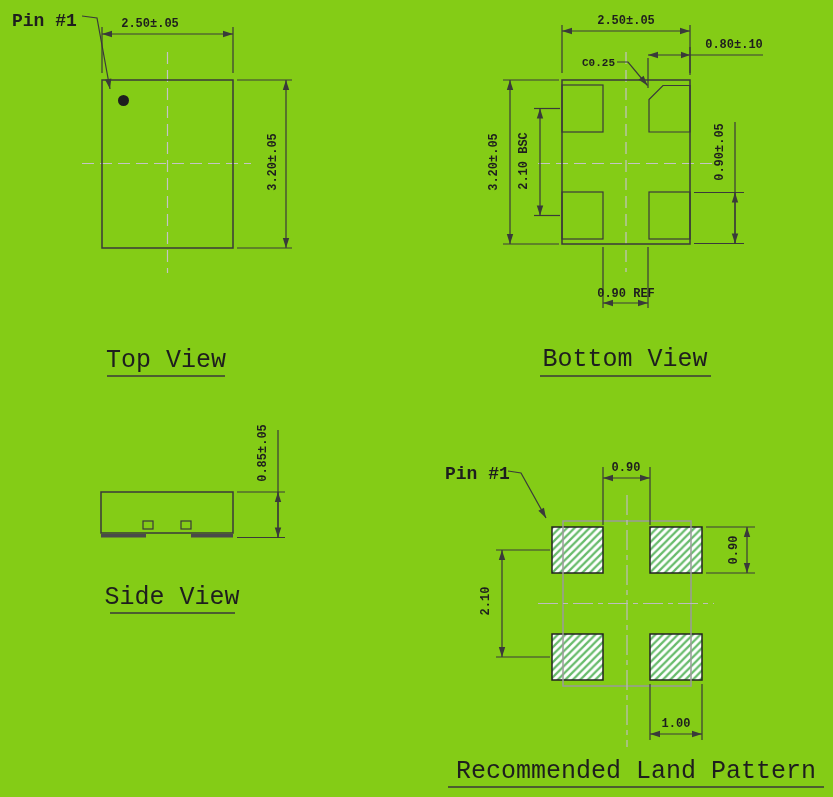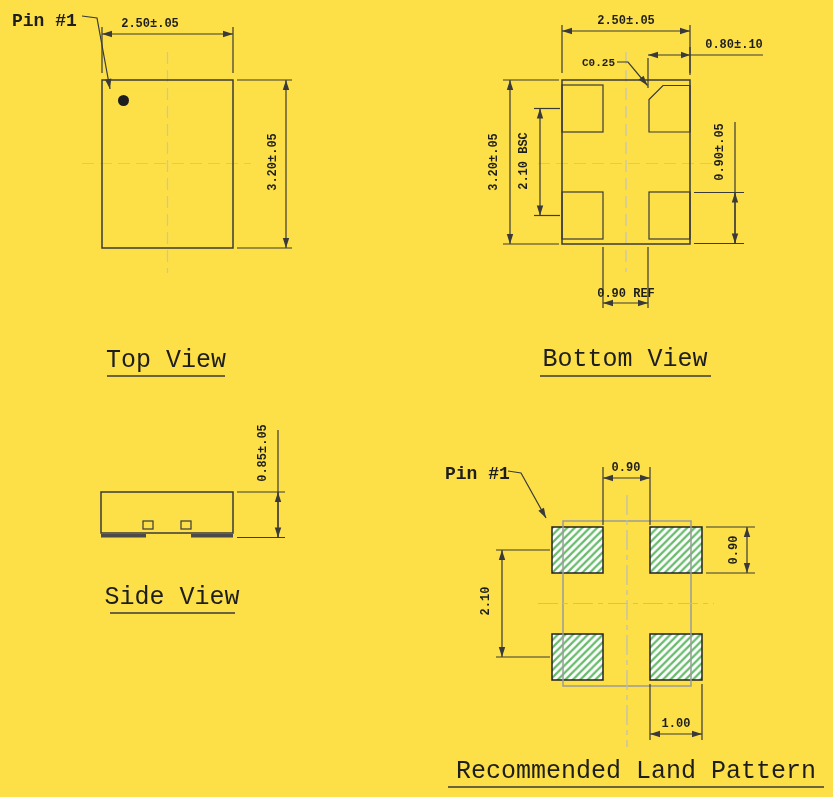--- a/index.html
+++ b/index.html
@@ -1,16 +1,16 @@
 <!DOCTYPE html>
 <html><head>
 <meta charset="utf-8">
 <style>
   html,body{margin:0;padding:0;background:#ffffff;}
-  .stage{position:relative;width:833px;height:797px;background:#fde047;overflow:hidden;
+  .stage{position:relative;width:833px;height:797px;background:#84cc16;overflow:hidden;
          font-family:"Liberation Mono", monospace;}
   svg{position:absolute;left:0;top:0;}
   .ln      {stroke:#3a3a3a;stroke-width:1.5;fill:none;}
   .thin    {stroke:#3a3a3a;stroke-width:1.2;fill:none;}
   .cl      {stroke:#c4c4c4;stroke-width:1.2;fill:none;stroke-dasharray:12 6;}
   .cldot   {stroke:#bdbdbd;stroke-width:1.2;fill:none;stroke-dasharray:20 5 5 5;}
   .gray    {stroke:#9a9a9a;stroke-width:1.5;fill:none;}
   .padshape{stroke:#222222;stroke-width:1.5;}
   .seat    {fill:#4a4a4a;stroke:none;}
   .dot     {fill:#1e1e1e;stroke:none;}

